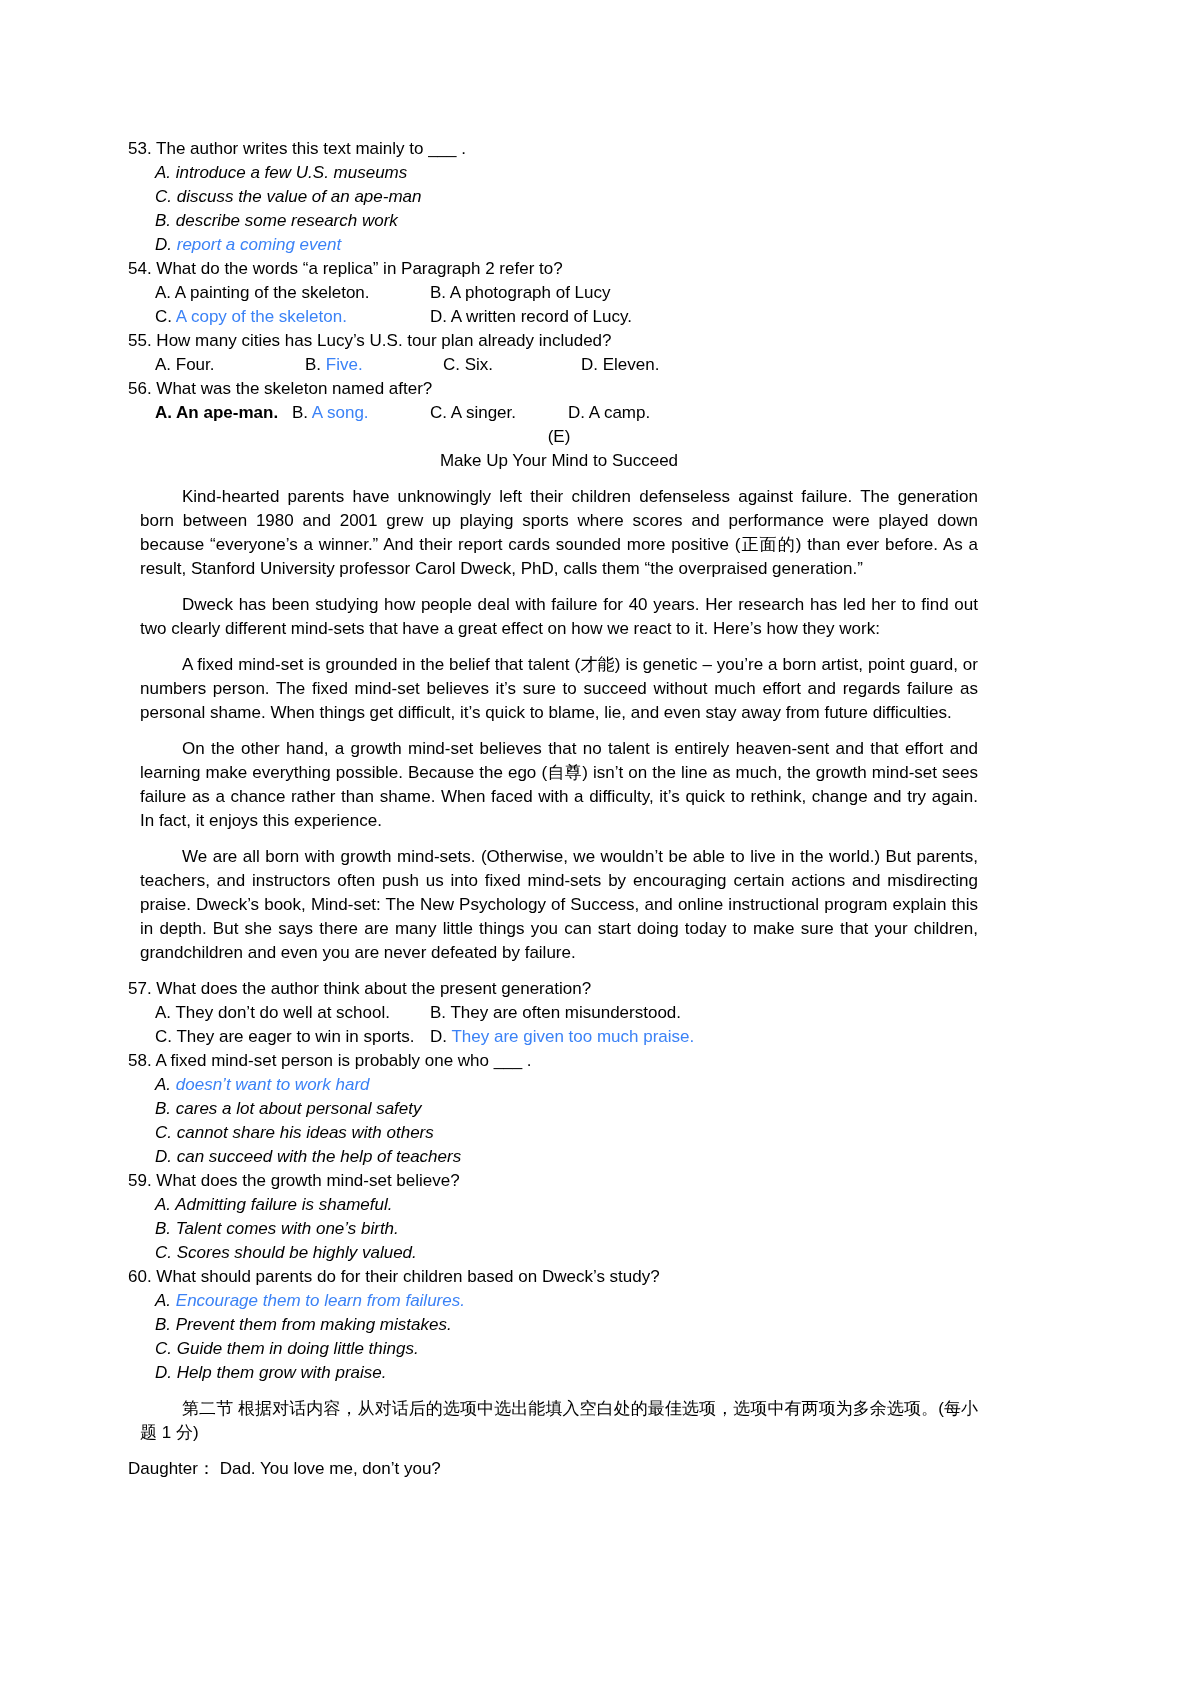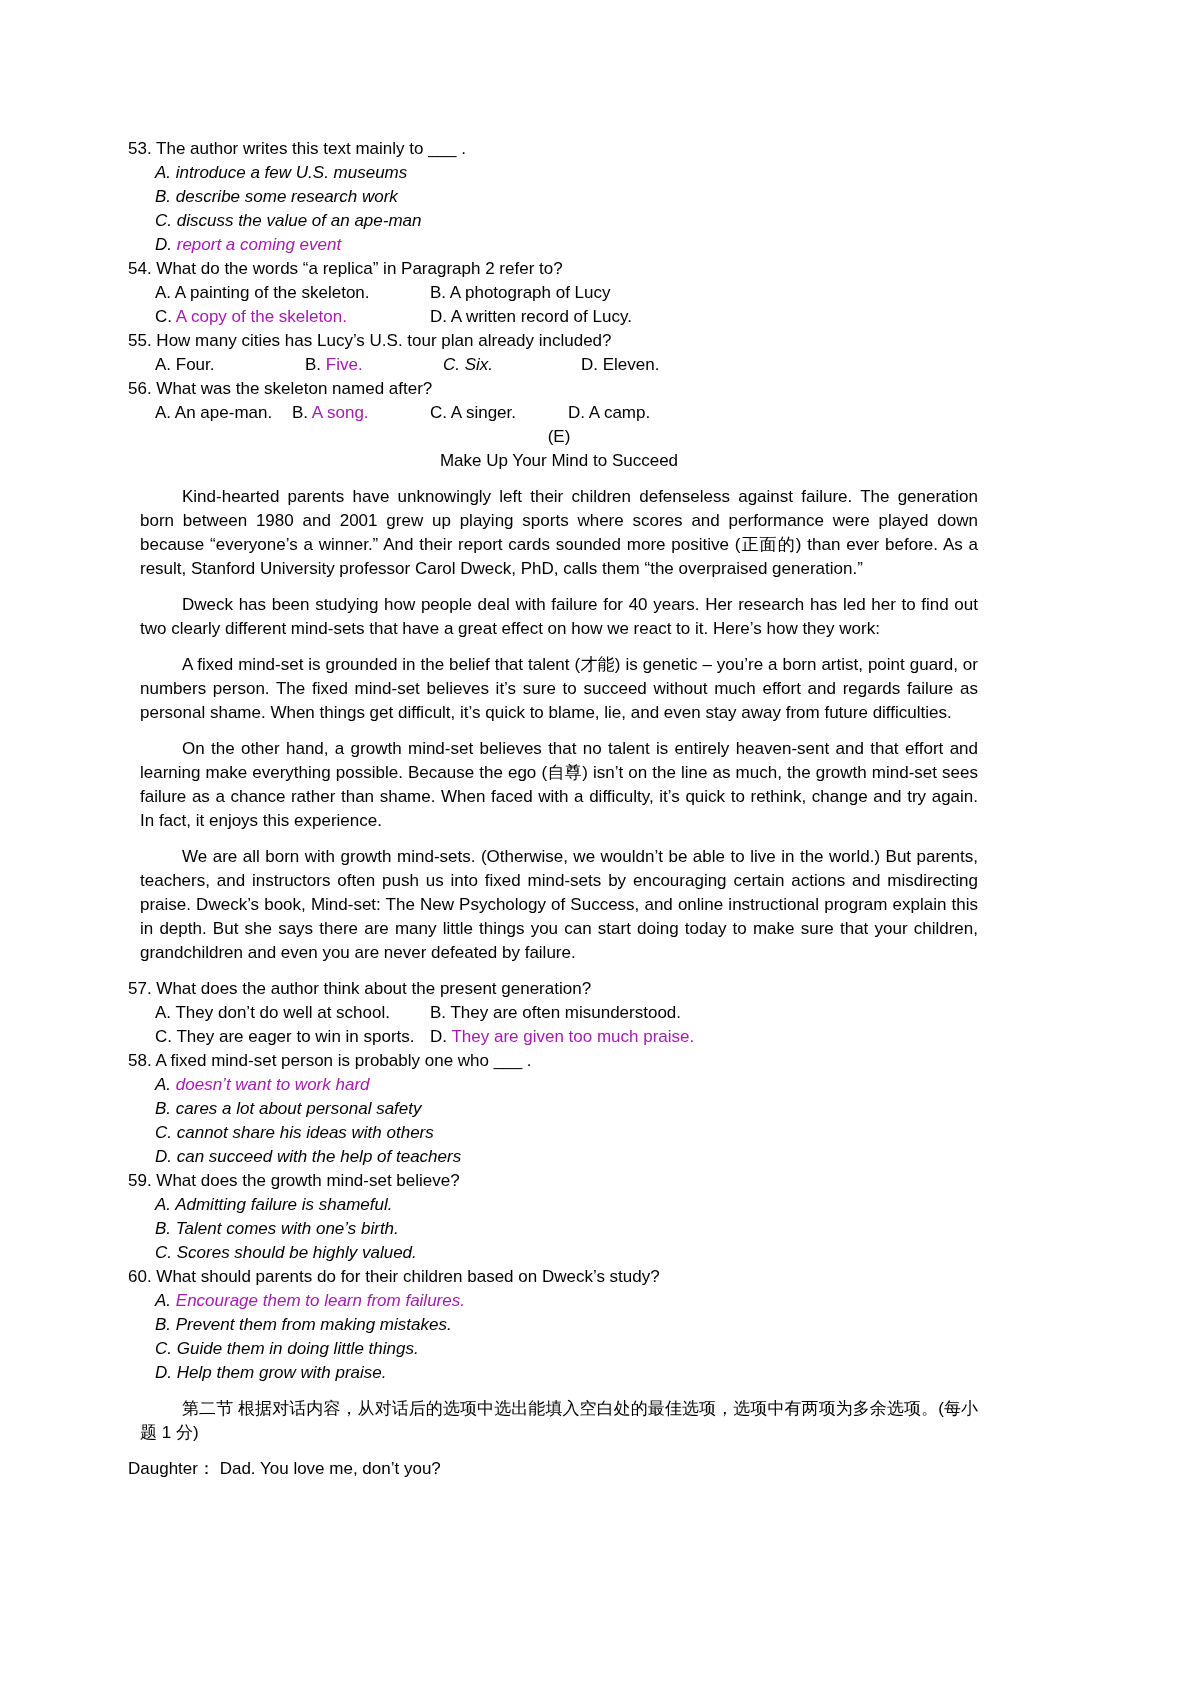--- a/index.html
+++ b/index.html
@@ -32,39 +32,39 @@
     vertical-align: top;
     box-sizing: border-box;
     padding-right: 8px;
   }
   .center { text-align: center; }
   .para {
     text-align: justify;
     text-indent: 42px;
     margin: 12px;
   }
-  .red { color: #a21caf; }
+  .red { color: #3b82f6; }
 </style>
 </head>
 <body>
 
 <div class="page">
   <div class="content">
       <div class="line qline"><span>53. The author writes this text mainly to ___ .</span></div>
       <div class="line option"><span>A. introduce a few U.S. museums</span></div>
+      <div class="line option"><span>C. discuss the value of an ape-man</span></div>
       <div class="line option"><span>B. describe some research work</span></div>
-      <div class="line option"><span>C. discuss the value of an ape-man</span></div>
       <div class="line option"><span>D. </span><span class="red">report a coming event</span></div>
       <div class="line qline"><span>54. What do the words “a replica” in Paragraph 2 refer to?</span></div>
       <div class="line option-row"><span class="cell" style="min-width: 275px;"><span>A. A painting of the skeleton.</span></span><span class="cell"><span>B. A photograph of Lucy</span></span></div>
       <div class="line option-row"><span class="cell" style="min-width: 275px;"><span>C. </span><span class="red">A copy of the skeleton.</span></span><span class="cell"><span>D. A written record of Lucy.</span></span></div>
       <div class="line qline"><span>55. How many cities has Lucy’s U.S. tour plan already included?</span></div>
-      <div class="line option-row"><span class="cell" style="min-width: 137px;"><span>A. Four.</span></span><span class="cell" style="min-width: 138px; margin-left: 13px;"><span>B. </span><span class="red">Five.</span></span><span class="cell" style="min-width: 138px; font-style: italic;"><span>C. Six.</span></span><span class="cell"><span>D. Eleven.</span></span></div>
+      <div class="line option-row"><span class="cell" style="min-width: 137px;"><span>A. Four.</span></span><span class="cell" style="min-width: 138px; margin-left: 13px;"><span>B. </span><span class="red">Five.</span></span><span class="cell" style="min-width: 138px;"><span>C. Six.</span></span><span class="cell"><span>D. Eleven.</span></span></div>
       <div class="line qline"><span>56. What was the skeleton named after?</span></div>
-      <div class="line option-row"><span class="cell" style="min-width: 137px;"><span>A. An ape-man.</span></span><span class="cell" style="min-width: 138px;"><span>B. </span><span class="red">A song.</span></span><span class="cell" style="min-width: 138px;"><span>C. A singer.</span></span><span class="cell"><span>D. A camp.</span></span></div>
+      <div class="line option-row"><span class="cell" style="min-width: 137px; font-weight: bold;"><span>A. An ape-man.</span></span><span class="cell" style="min-width: 138px;"><span>B. </span><span class="red">A song.</span></span><span class="cell" style="min-width: 138px;"><span>C. A singer.</span></span><span class="cell"><span>D. A camp.</span></span></div>
       <div class="line center"><span>(E)</span></div>
       <div class="line center"><span>Make Up Your Mind to Succeed</span></div>
       <p class="line para"><span>Kind-hearted parents have unknowingly left their children defenseless against failure. The generation born between 1980 and 2001 grew up playing sports where scores and performance were played down because “everyone’s a winner.” And their report cards sounded more positive (正面的) than ever before. As a result, Stanford University professor Carol Dweck, PhD, calls them “the overpraised generation.”</span></p>
       <p class="line para"><span>Dweck has been studying how people deal with failure for 40 years. Her research has led her to find out two clearly different mind-sets that have a great effect on how we react to it. Here’s how they work:</span></p>
       <p class="line para"><span>A fixed mind-set is grounded in the belief that talent (才能) is genetic – you’re a born artist, point guard, or numbers person. The fixed mind-set believes it’s sure to succeed without much effort and regards failure as personal shame. When things get difficult, it’s quick to blame, lie, and even stay away from future difficulties.</span></p>
       <p class="line para"><span>On the other hand, a growth mind-set believes that no talent is entirely heaven-sent and that effort and learning make everything possible. Because the ego (自尊) isn’t on the line as much, the growth mind-set sees failure as a chance rather than shame. When faced with a difficulty, it’s quick to rethink, change and try again. In fact, it enjoys this experience.</span></p>
       <p class="line para"><span>We are all born with growth mind-sets. (Otherwise, we wouldn’t be able to live in the world.) But parents, teachers, and instructors often push us into fixed mind-sets by encouraging certain actions and misdirecting praise. Dweck’s book, Mind-set: The New Psychology of Success, and online instructional program explain this in depth. But she says there are many little things you can start doing today to make sure that your children, grandchildren and even you are never defeated by failure.</span></p>
       <div class="line qline"><span>57. What does the author think about the present generation?</span></div>
       <div class="line option-row"><span class="cell" style="min-width: 275px;"><span>A. They don’t do well at school.</span></span><span class="cell"><span>B. They are often misunderstood.</span></span></div>
       <div class="line option-row"><span class="cell" style="min-width: 275px;"><span>C. They are eager to win in sports.</span></span><span class="cell"><span>D. </span><span class="red">They are given too much praise.</span></span></div>

